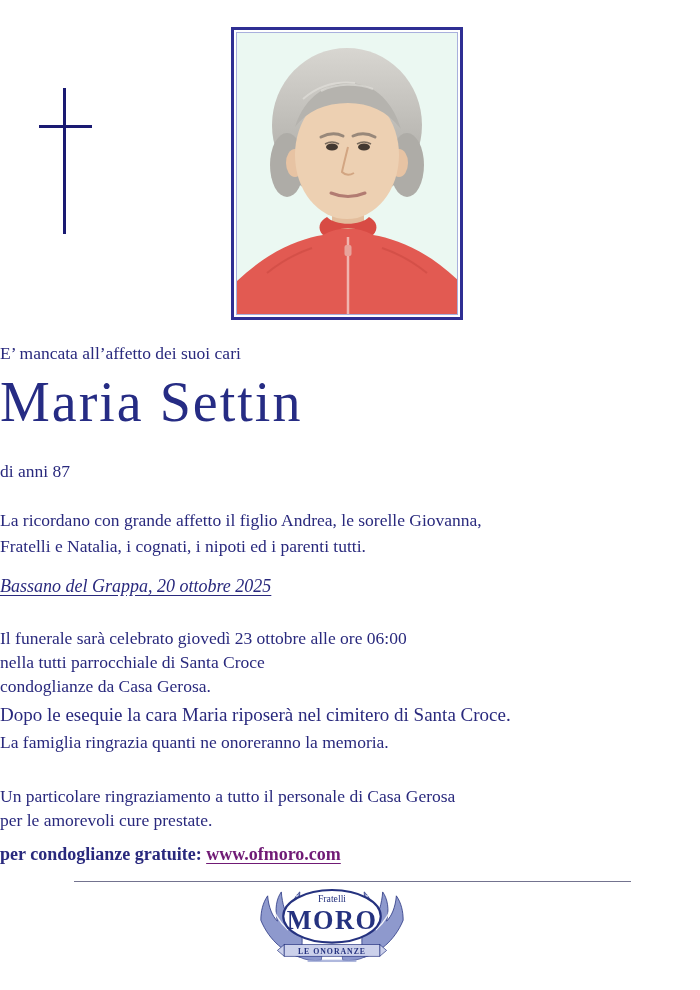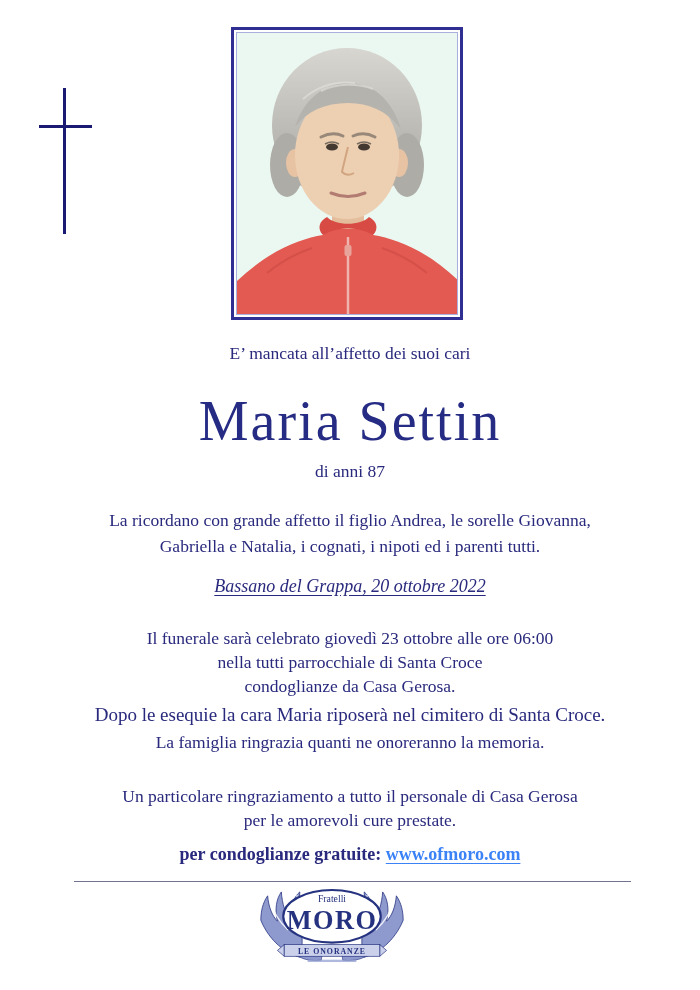--- a/index.html
+++ b/index.html
@@ -15,34 +15,34 @@
   .cross-v { position:absolute; left:24px; top:0; width:3px; height:146px; background:#1a1a72; }
   .cross-h { position:absolute; left:0; top:37px; width:53px; height:3px; background:#1a1a72; }
   
   .photo-frame {
     position:absolute; left:231px; top:27px; width:232px; height:293px;
     box-sizing:border-box; border:3px solid #2f2f93; background:#ffffff; padding:2px; margin:0;
   }
   .photo-inner { box-sizing:border-box; width:100%; height:100%; border:1px solid #a9b0dd; overflow:hidden; }
   .photo-inner svg { display:block; width:100%; height:100%; }
   
-  .tb { position:absolute; left:0; width:100%; text-align:center; margin:0; font-weight:normal; }
+  .tb { position:absolute; left:0; width:100%; margin:0; font-weight:normal; }
   .tb span { display:block; }
   .intro   { top:343px; font-size:17.5px; }
-  .name    { top:370px; font-size:56px; letter-spacing:2px; color:#262c84; font-weight:normal;margin-top:19px; }
+  .name    { top:370px; font-size:56px; letter-spacing:2px; color:#262c84; font-weight:normal; }
   .age     { top:461px; font-size:17.5px; }
   .family  { top:507px; font-size:17.5px; line-height:26px;font-family:Liberation Serif, serif; }
   .placedate { top:576px; font-size:18px; font-style:italic; }
   .placedate .ul { display:inline; text-decoration:underline; text-underline-offset:3px; }
   .funeral { top:626px; font-size:17.5px; line-height:24px; }
   .burial  { top:704px; font-size:19px; }
   .thanks  { top:732px; font-size:17.5px; }
   .special { top:784px; font-size:17.5px; line-height:24px; }
   .condolences { top:844px; font-size:18px; font-weight:bold; }
-  .condolences .link { color:#3b82f6; text-decoration:underline; text-underline-offset:3px; cursor:pointer; }
+  .condolences .link { color:#701a75; text-decoration:underline; text-underline-offset:3px; cursor:pointer; }
   .rule { position:absolute; left:74px; top:881px; width:557px; height:1px; background:#73738f; }
   
   .logo { position:absolute; left:254px; top:885px; width:156px; height:86px; }
   .logo svg { display:block; width:100%; height:100%; }
 </style>
 </head>
 <body>
 
 <div class="page">
 
@@ -97,25 +97,25 @@
   </figure>
 
   <p class="tb intro">E’ mancata all’affetto dei suoi cari</p>
 
   <h1 class="tb name">Maria Settin</h1>
 
   <p class="tb age">di anni 87</p>
 
   <p class="tb family">
     <span>La ricordano con grande affetto il figlio Andrea, le sorelle Giovanna,</span>
-    <span>Gabriella e Natalia, i cognati, i nipoti ed i parenti tutti.</span>
+    <span>Fratelli e Natalia, i cognati, i nipoti ed i parenti tutti.</span>
   </p>
 
   <p class="tb placedate">
-    <span class="ul">Bassano del Grappa, 20 ottobre 2022</span>
+    <span class="ul">Bassano del Grappa, 20 ottobre 2025</span>
   </p>
 
   <p class="tb funeral">
     <span>Il funerale sarà celebrato giovedì 23 ottobre alle ore 06:00</span>
     <span>nella tutti parrocchiale di Santa Croce</span>
     <span>condoglianze da Casa Gerosa.</span>
   </p>
 
   <p class="tb burial">Dopo le esequie la cara Maria riposerà nel cimitero di Santa Croce.</p>
 

